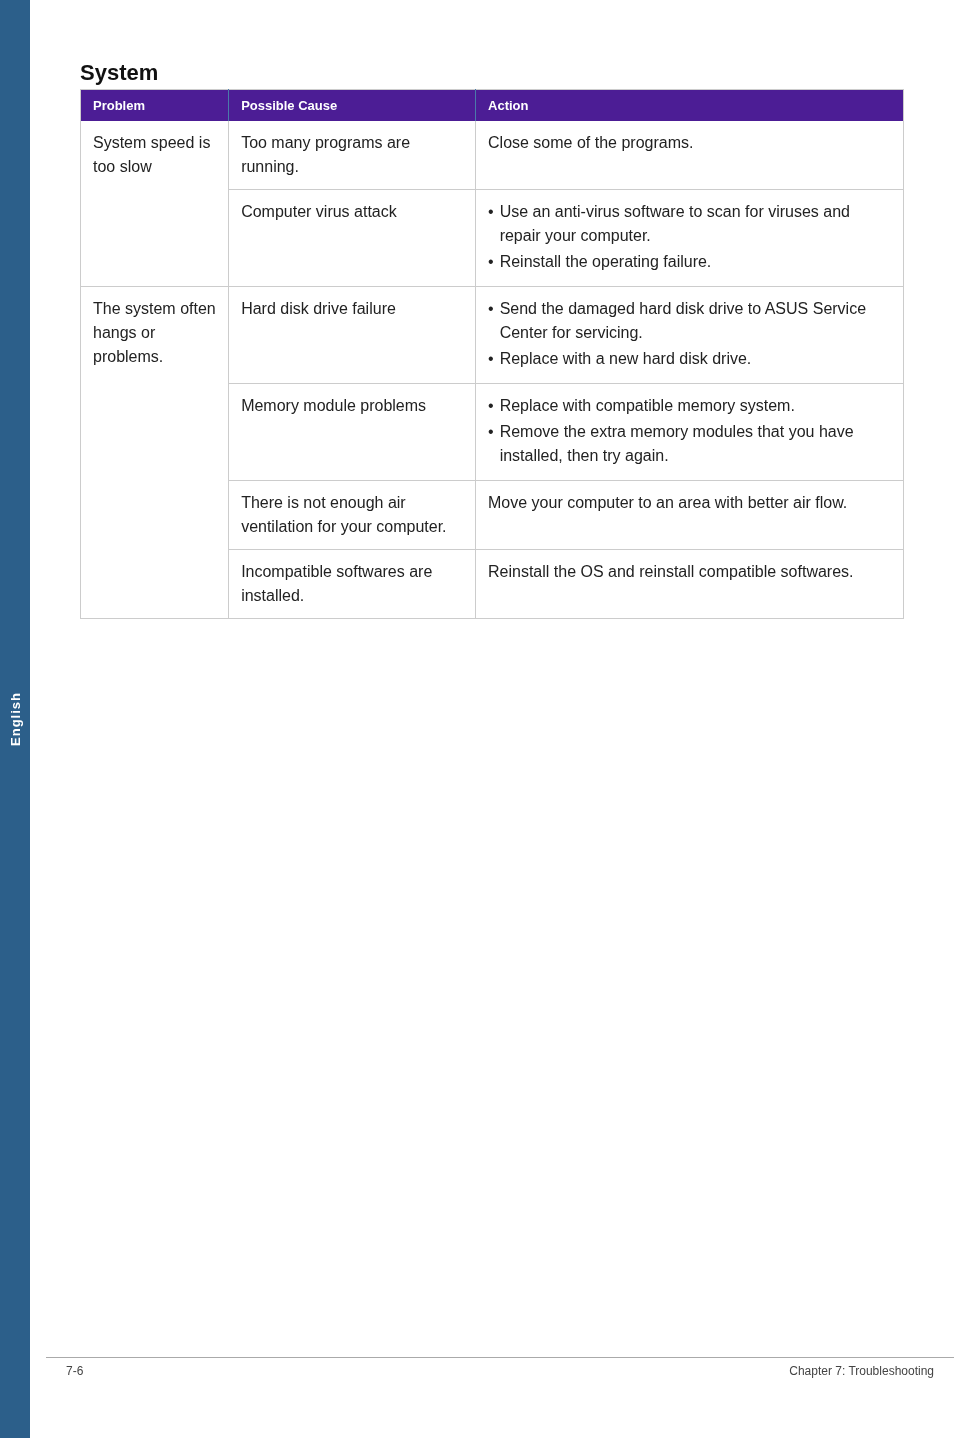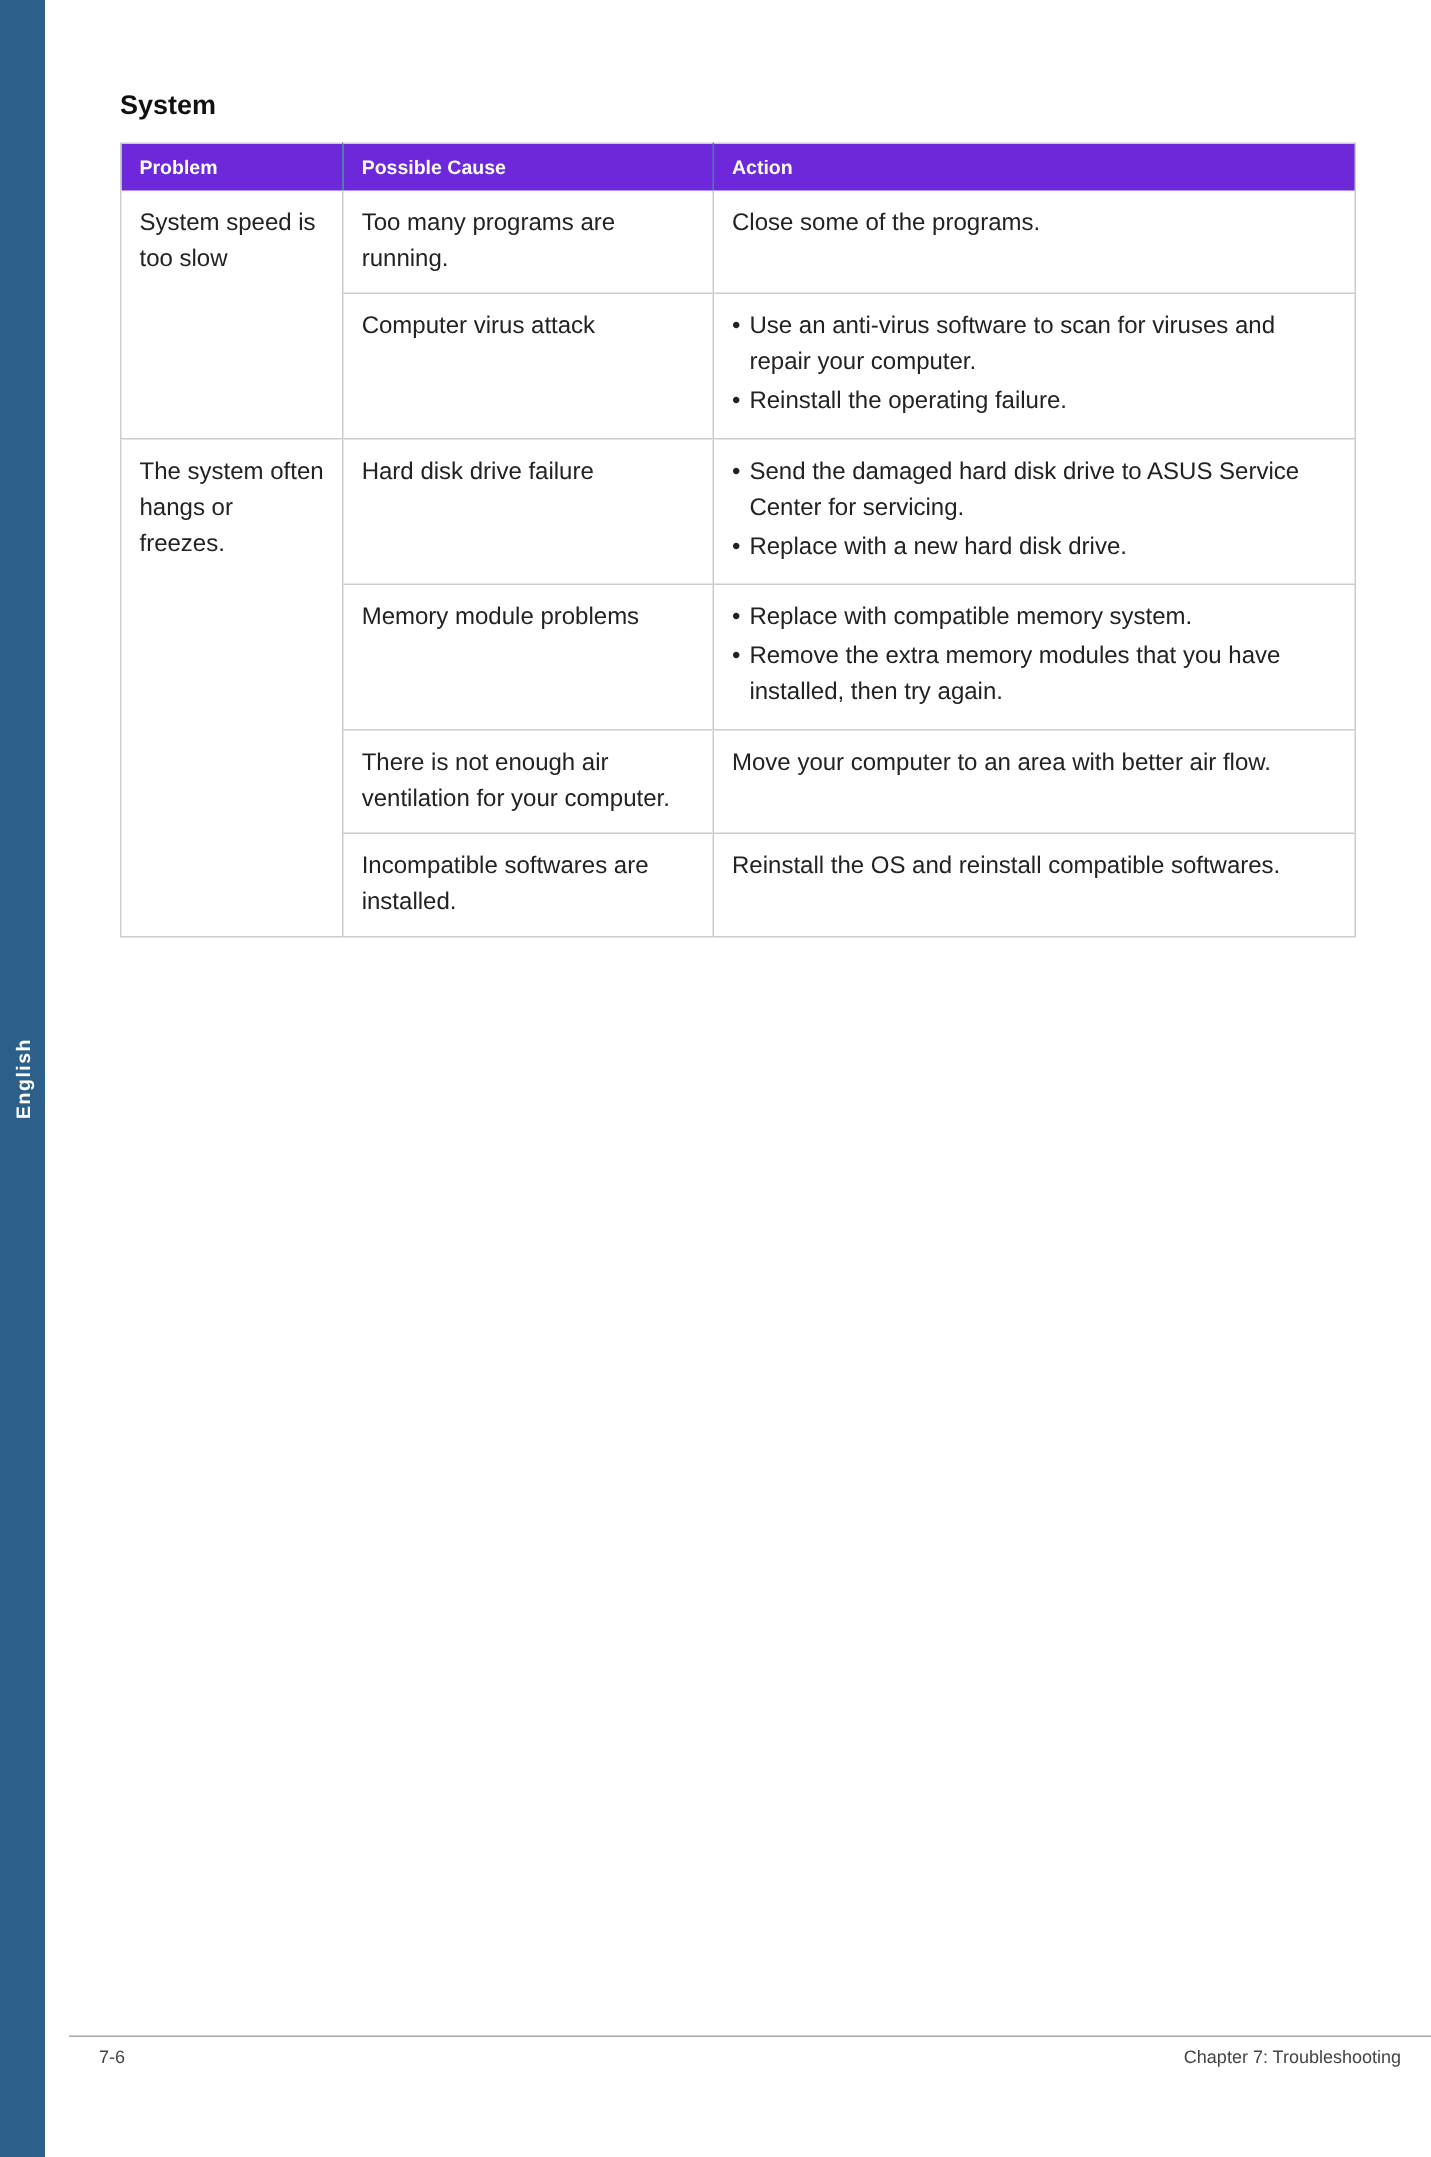--- a/index.html
+++ b/index.html
@@ -38,39 +38,39 @@
       transform: rotate(180deg);
       letter-spacing: 1px;
     }
 
     .main-content {
       margin-left: 30px;
       padding: 60px 50px 80px 50px;
     }
 
     .section-title {
-      font-size: 18px;
+      font-size: 22px;
       font-weight: bold;
       color: #111111;
-      margin-bottom: 14px;
+      margin-bottom: 3px;
     }
 
     .table-wrapper {
       border: 1px solid #cccccc;
       border-collapse: collapse;
       width: 100%;
     }
 
     table {
       width: 100%;
       border-collapse: collapse;
     }
 
     thead tr {
-      background-color: #6d28d9;
+      background-color: #4c1d95;
     }
 
     thead th {
       color: #ffffff;
       font-weight: bold;
       font-size: 13px;
       padding: 8px 12px;
       text-align: left;
       border-right: 1px solid #4a7aaa;
     }
@@ -162,21 +162,21 @@
 
       <tr>
         <td class="col-cause">Computer virus attack</td>
         <td class="col-action">
           <div class="bullet-item">Use an anti-virus software to scan for viruses and repair your computer.</div>
           <div class="bullet-item">Reinstall the operating failure.</div>
         </td>
       </tr>
 
       <tr>
-        <td class="col-problem" rowspan="4">The system often hangs or freezes.</td>
+        <td class="col-problem" rowspan="4">The system often hangs or problems.</td>
         <td class="col-cause">Hard disk drive failure</td>
         <td class="col-action">
           <div class="bullet-item">Send the damaged hard disk drive to ASUS Service Center for servicing.</div>
           <div class="bullet-item">Replace with a new hard disk drive.</div>
         </td>
       </tr>
 
       <tr>
         <td class="col-cause">Memory module problems</td>
         <td class="col-action">

